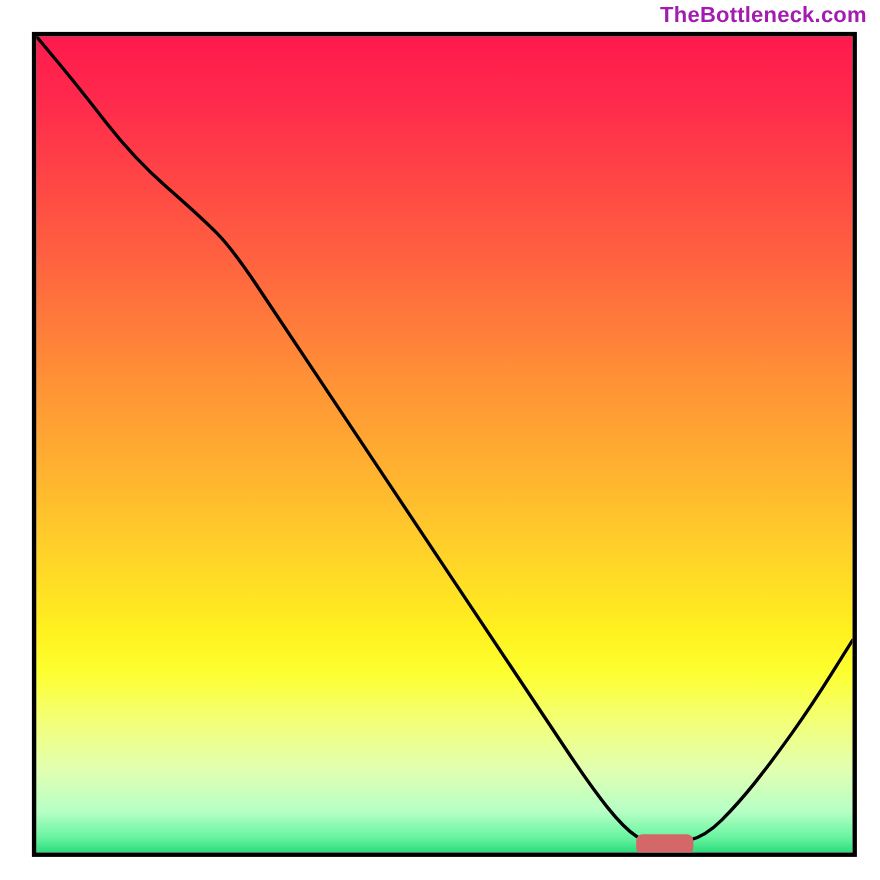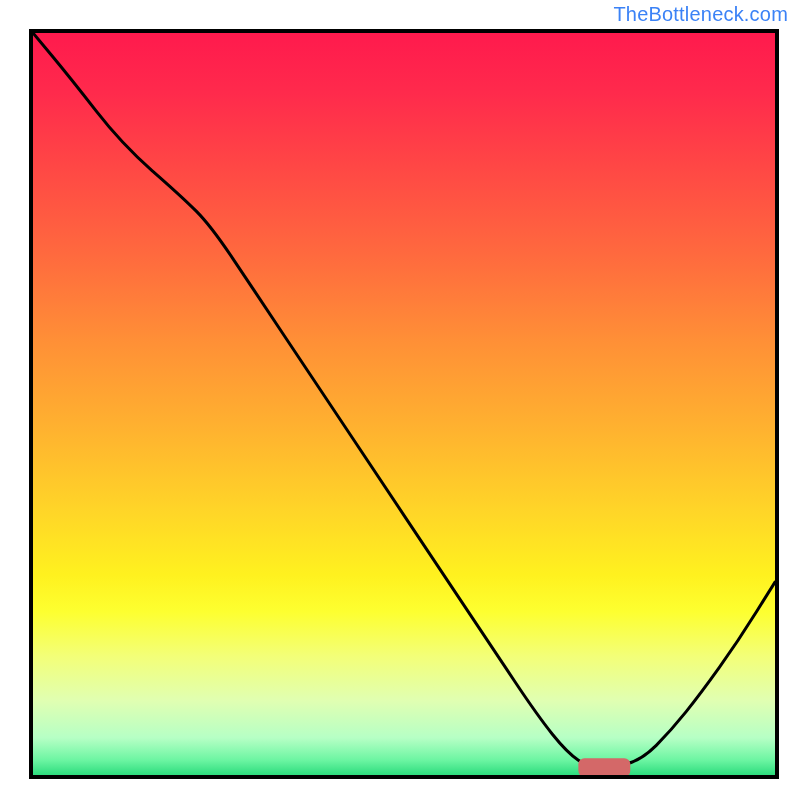--- a/index.html
+++ b/index.html
@@ -9,22 +9,22 @@
     height: 800px;
     background: #ffffff;
     font-family: Arial, Helvetica, sans-serif;
     overflow: hidden;
   }
   .watermark {
     position: absolute;
     top: 3px;
     right: 12px;
     font-size: 20px;
-    font-weight: normal;
-    color: #3b82f6;
+    font-weight: bold;
+    color: #a21caf;
     letter-spacing: 0.2px;
     z-index: 50;
   }
   .chart-frame {
     position: absolute;
     left: 29px;
     top: 29px;
     width: 742px;
     height: 742px;
     border: 4px solid #000;

